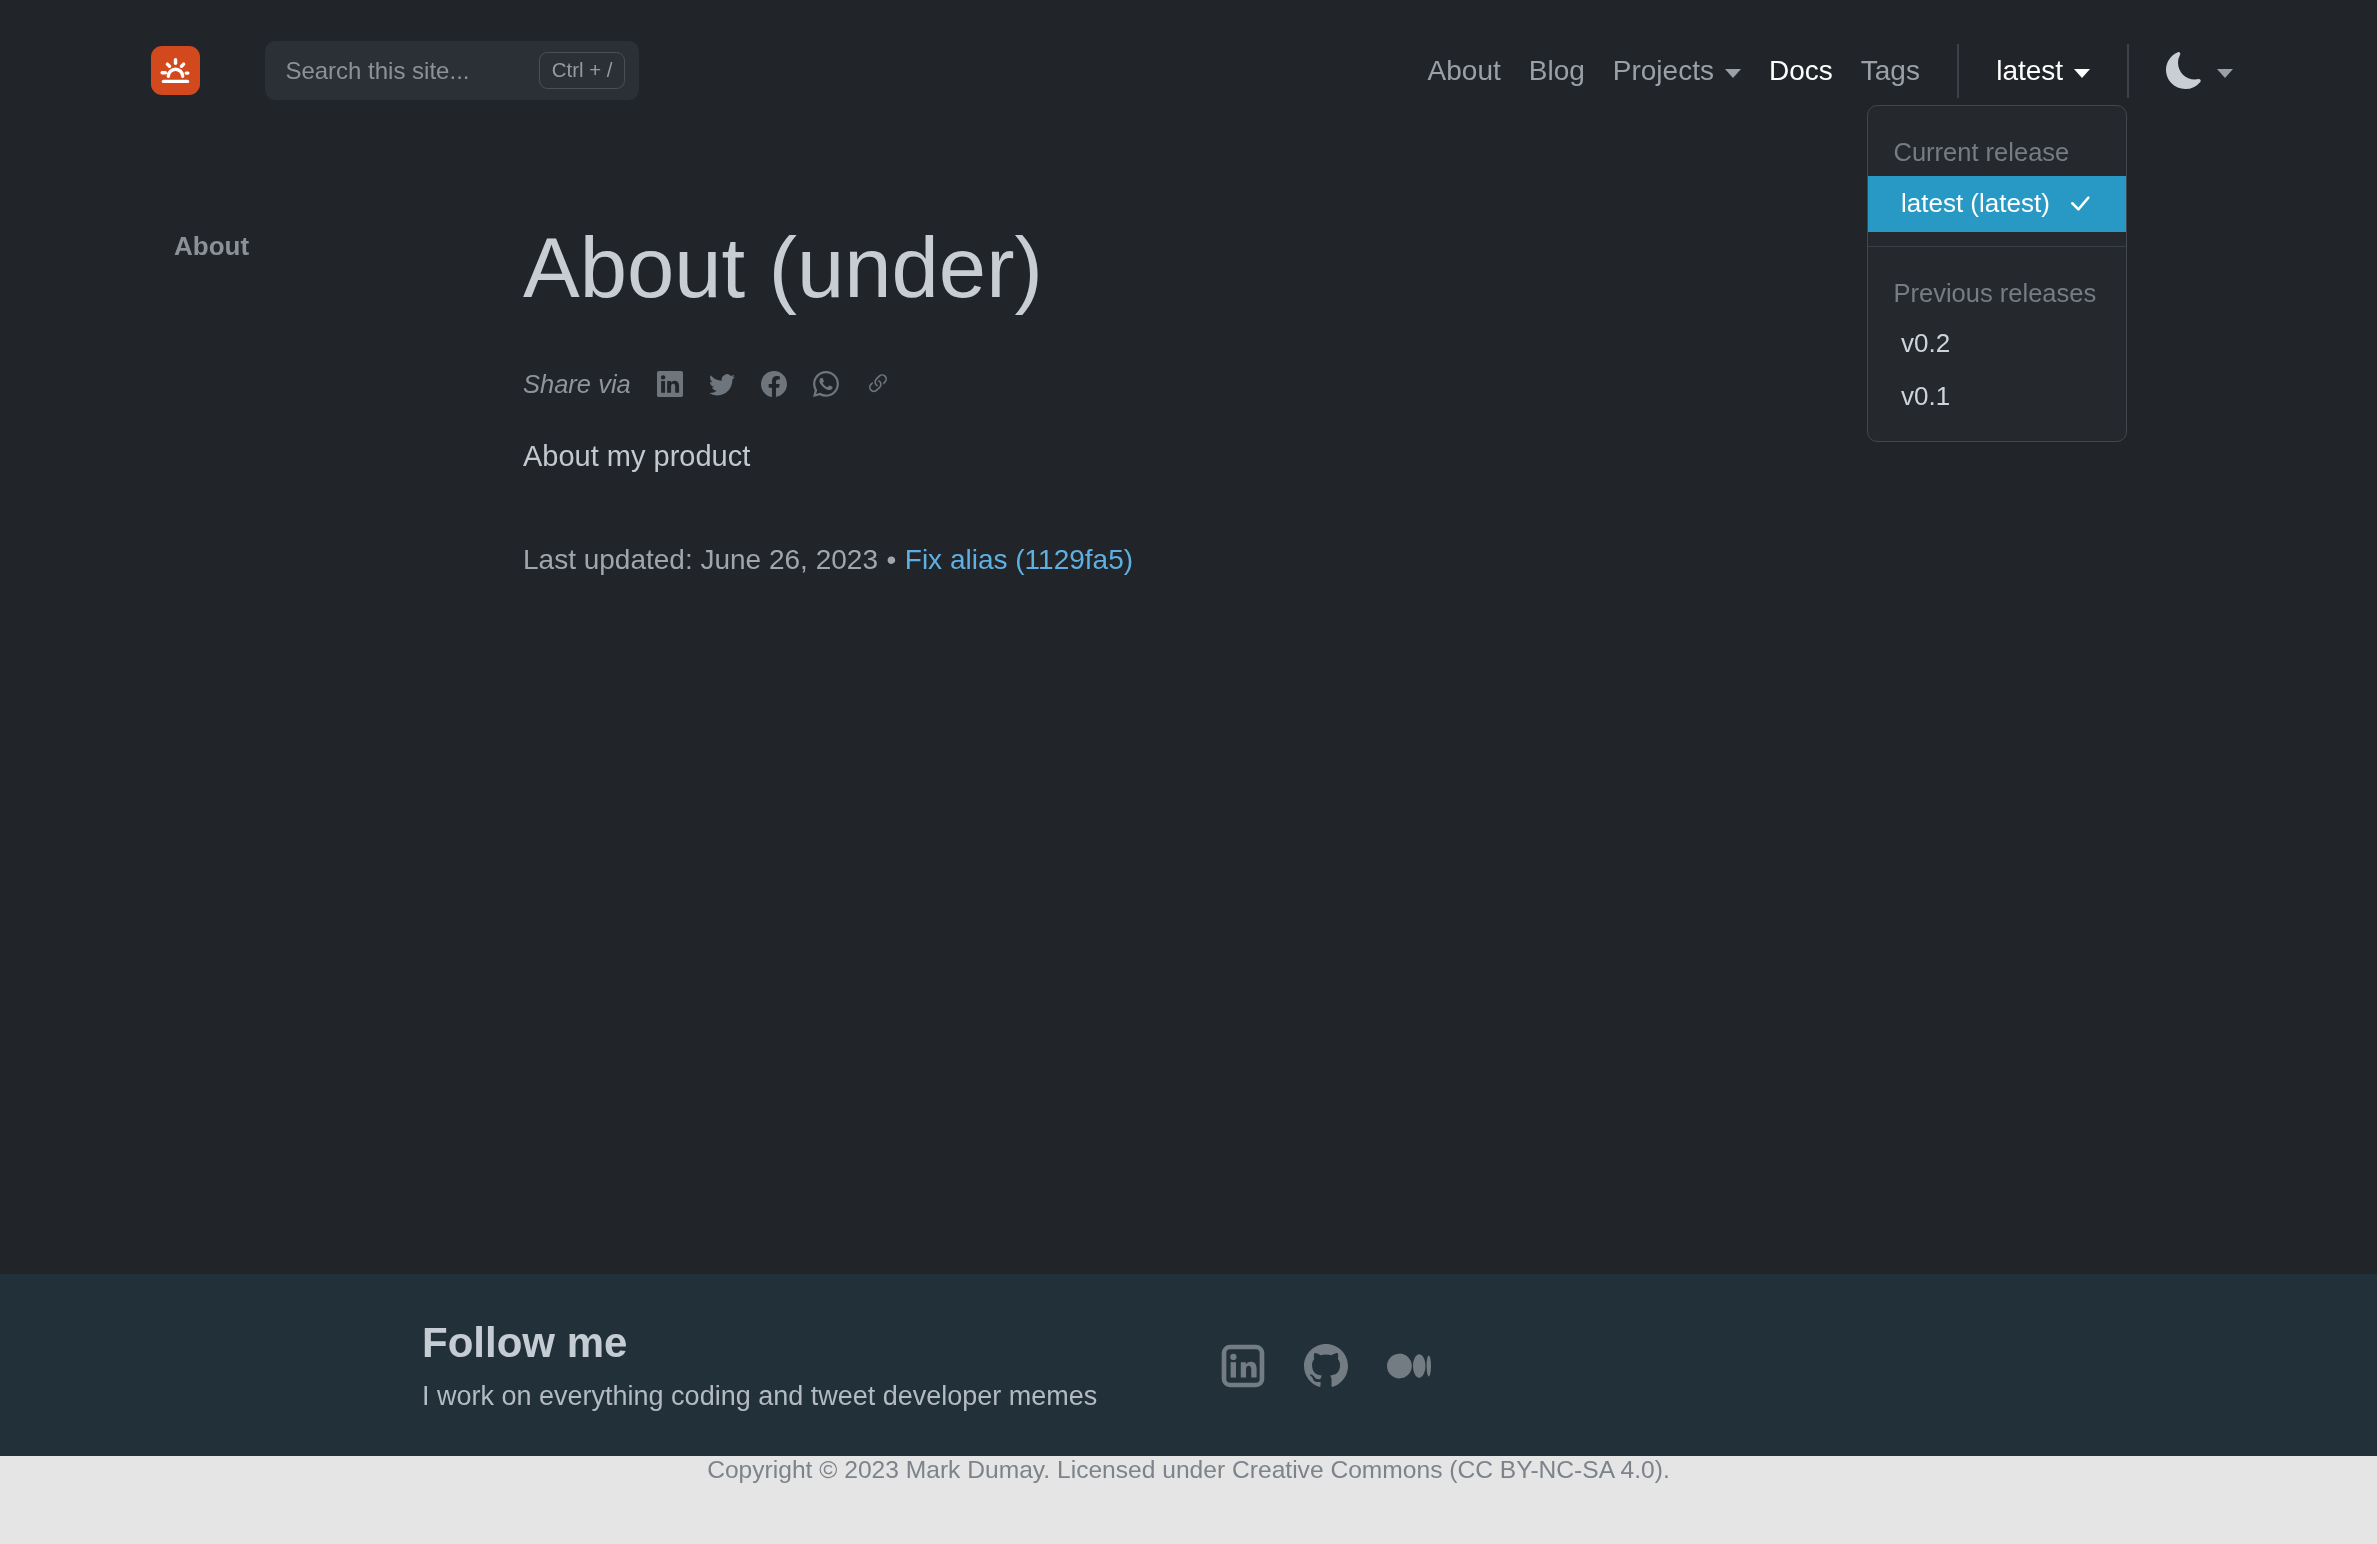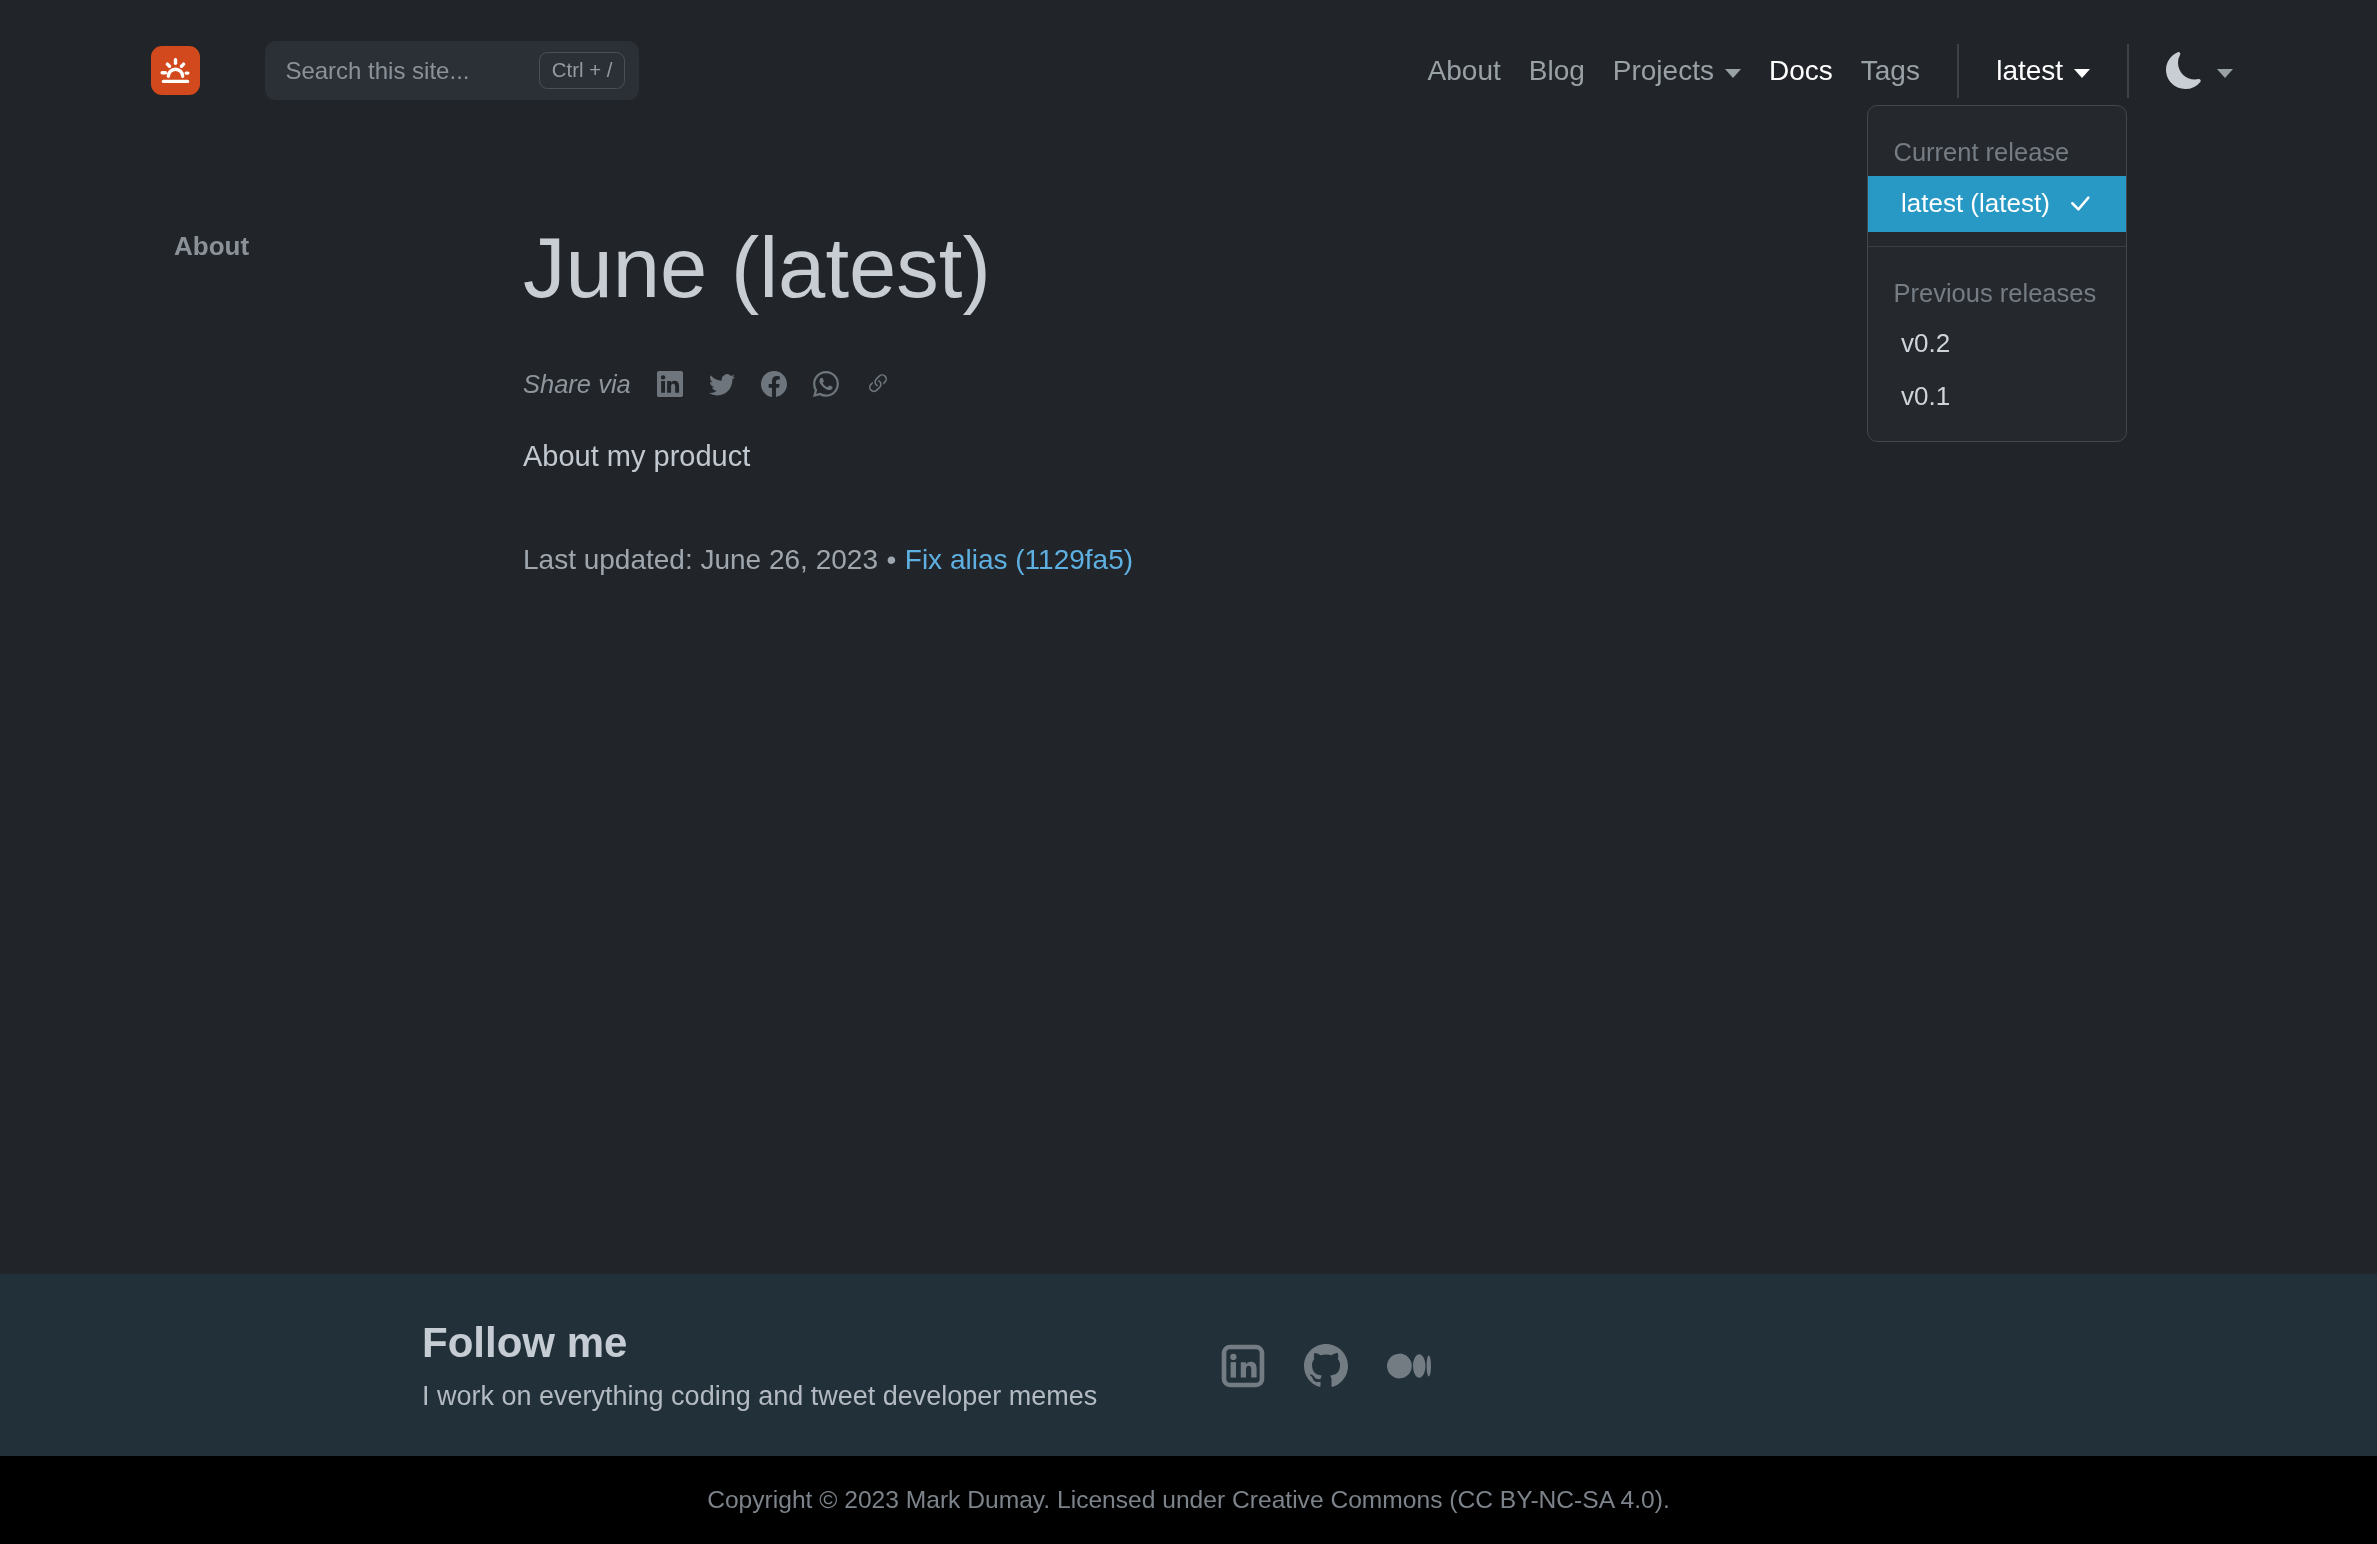--- a/index.html
+++ b/index.html
@@ -104,21 +104,21 @@
   }
   .follow-title { font-size:42px; font-weight:bold; color:#c5ccd3; margin-bottom:13.6px; }
   .follow-sub { font-size:27px; color:#b3bac1; }
   .social { display:flex; align-items:center; gap:39px; margin-left:124px; color:#737b83; }
   .social .ficon { display:flex; cursor:pointer; }
   .social .ficon svg { width:44px; height:44px; }
 
   
   .bottombar {
     position:absolute; left:0; top:1456px; width:100%; height:88px;
-    background:#000000; display:flex; align-items:center; justify-content:center;
+    background:#e5e5e5; display:flex; justify-content:center;
     font-size:24.6px; color:#7c838a;
   }
 </style>
 </head>
 <body>
 
 <div class="navbar">
 
   <div class="brand">
     <span style="display:flex;">
@@ -183,21 +183,21 @@
   <div class="dd-header">Previous releases</div>
   <div class="dd-item">v0.2</div>
   <div class="dd-item">v0.1</div>
 </div>
 
 <div class="sidebar">
   <span class="sidebar-link">About</span>
 </div>
 
 <div class="main">
-  <h1 class="page-title">June (latest)</h1>
+  <h1 class="page-title">About (under)</h1>
 
   <div class="share-row">
     <span>Share via</span>
 
     <span class="sicon">
       <svg viewBox="0 0 16 16" fill="currentColor">
         <path d="M0 1.146C0 .513.526 0 1.175 0h13.65C15.474 0 16 .513 16 1.146v13.708c0 .633-.526 1.146-1.175 1.146H1.175C.526 16 0 15.487 0 14.854V1.146zm4.943 12.248V6.169H2.542v7.225h2.401zm-1.2-8.212c.837 0 1.358-.554 1.358-1.248-.015-.709-.52-1.248-1.342-1.248-.822 0-1.359.54-1.359 1.248 0 .694.521 1.248 1.327 1.248h.016zm4.908 8.212V9.359c0-.216.016-.432.08-.586.173-.431.568-.878 1.232-.878.869 0 1.216.662 1.216 1.634v3.865h2.401V9.25c0-2.22-1.184-3.252-2.764-3.252-1.274 0-1.845.7-2.165 1.193v.025h-.016a5.54 5.54 0 0 1 .016-.025V6.169h-2.4c.03.678 0 7.225 0 7.225h2.4z"></path>
       </svg>
     </span>
 

